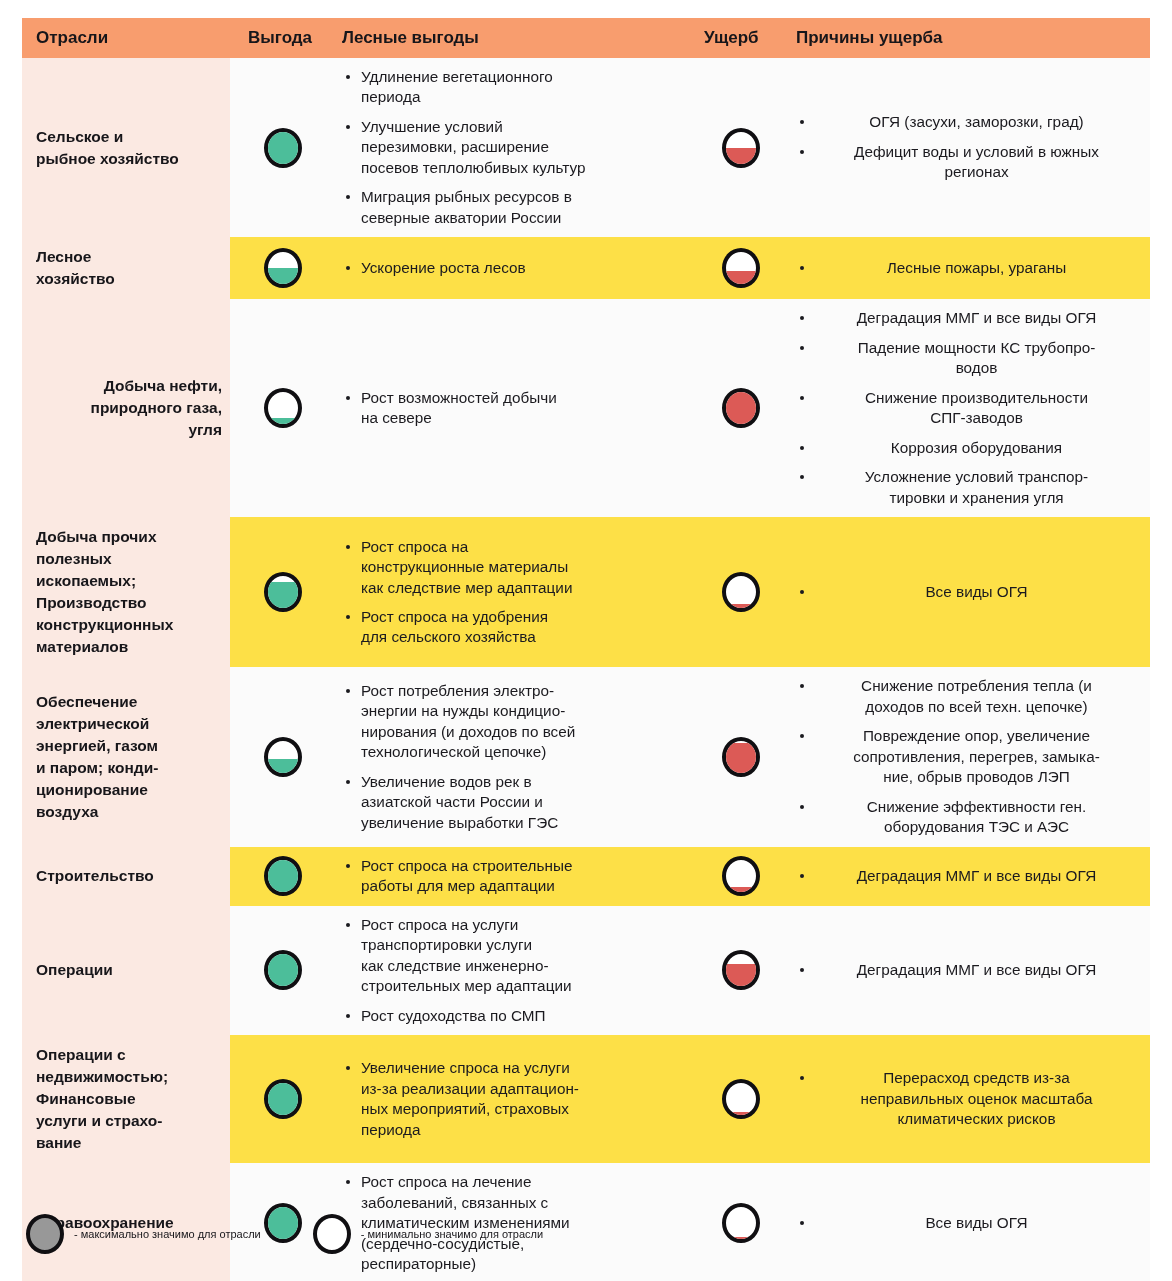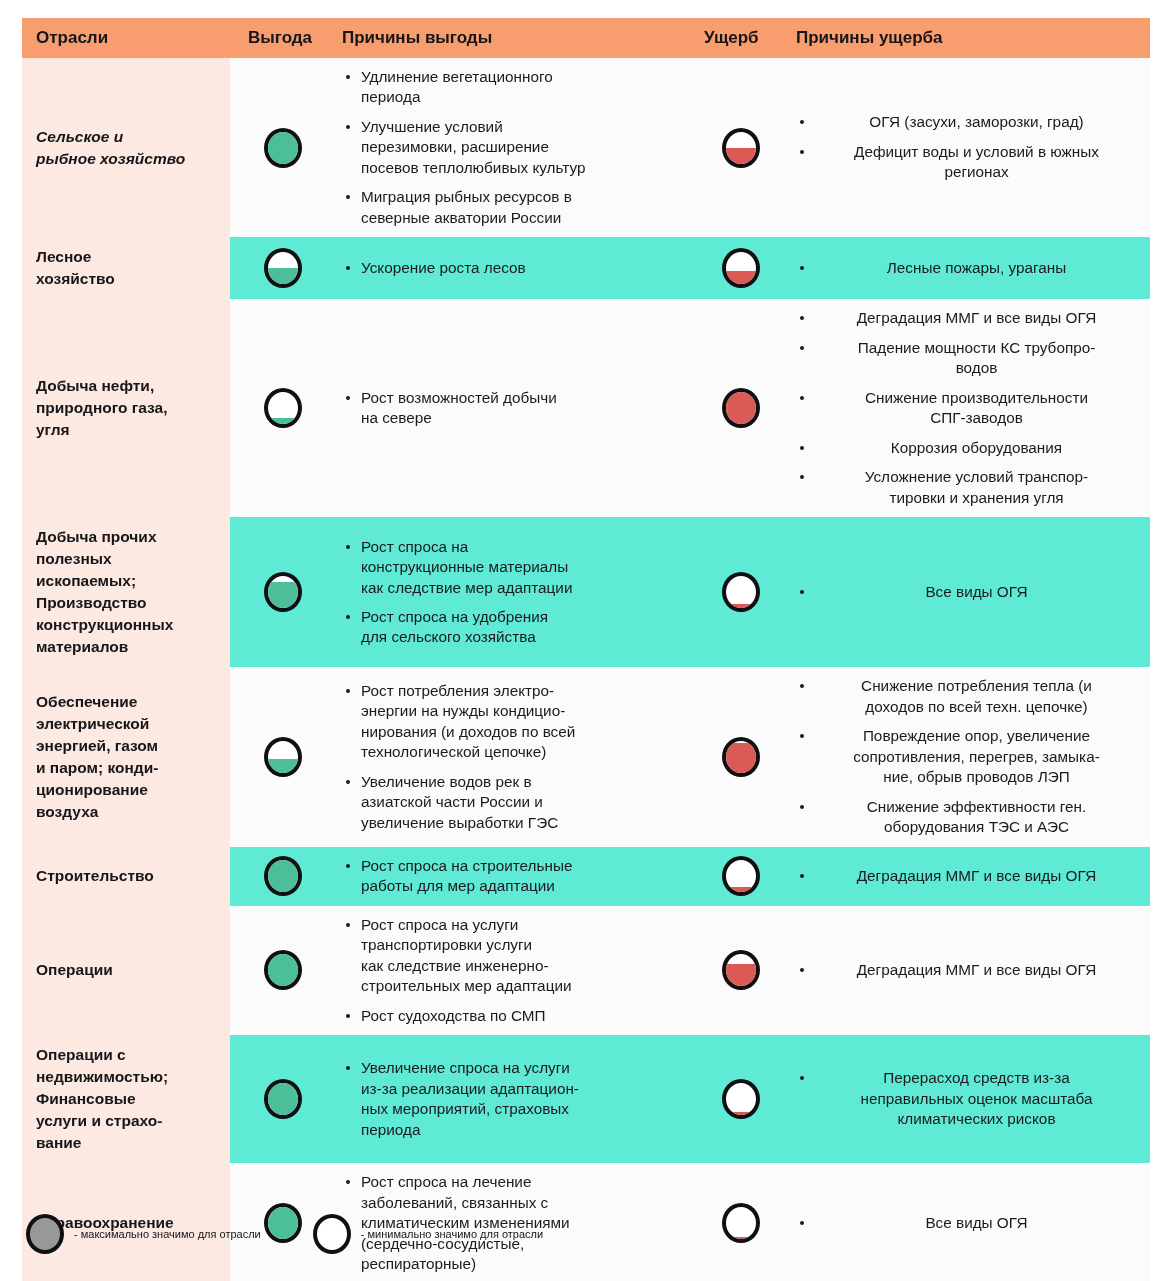--- a/index.html
+++ b/index.html
@@ -36,21 +36,21 @@
     padding: 0 0 0 14px;
     vertical-align: middle;
     white-space: nowrap;
   }
   thead th.th-benefit { padding-left: 18px; }
   thead th.th-benefit-reasons { padding-left: 6px; }
   thead th.th-damage { padding-left: 8px; }
   thead th.th-damage-reasons { padding-left: 10px; }
 
   tbody tr.odd  td { background: #fbfbfb; }
-  tbody tr.even td { background: #5eead4; }
+  tbody tr.even td { background: #fde047; }
   tbody td.sector { background: #fbe9e2 !important; }
 
   tbody td {
     vertical-align: middle;
     padding: 9px 6px;
   }
   tbody td.sector {
     font-size: 15.5px;
     font-weight: bold;
     color: #17161a;
@@ -132,28 +132,28 @@
       <col class="c-sector">
       <col class="c-benefit">
       <col class="c-benefit-reasons">
       <col class="c-damage">
       <col class="c-damage-reasons">
     </colgroup>
     <thead>
       <tr>
         <th class="th-sector">Отрасли</th>
         <th class="th-benefit">Выгода</th>
-        <th class="th-benefit-reasons">Причины выгоды</th>
+        <th class="th-benefit-reasons">Лесные выгоды</th>
         <th class="th-damage">Ущерб</th>
         <th class="th-damage-reasons">Причины ущерба</th>
       </tr>
     </thead>
     <tbody id="tbody">
         <tr class="odd">
-          <td class="sector" style="white-space: pre-line; font-style: italic;">Сельское и
+          <td class="sector" style="white-space: pre-line;">Сельское и
 рыбное хозяйство</td>
           <td class="ind"><span class="ind-wrap" style="border-color: rgb(16, 15, 18);"><span class="ind-fill" style="height: 100%; background: rgb(76, 190, 154);"></span></span></td>
           <td class="reasons">
             <ul class="bullets">
               <li>Удлинение вегетационного
 периода</li>
               <li>Улучшение условий
 перезимовки, расширение
 посевов теплолюбивых культур</li>
               <li>Миграция рыбных ресурсов в
@@ -179,21 +179,21 @@
             </ul>
           </td>
           <td class="ind"><span class="ind-wrap" style="border-color: rgb(16, 15, 18);"><span class="ind-fill" style="height: 42%; background: rgb(220, 90, 86);"></span></span></td>
           <td class="reasons right">
             <ul class="bullets">
               <li>Лесные пожары, ураганы</li>
             </ul>
           </td>
         </tr>
         <tr class="odd">
-          <td class="sector" style="white-space: pre-line;">Добыча нефти,
+          <td class="sector" style="white-space: pre-line; text-align: right;">Добыча нефти,
 природного газа,
 угля</td>
           <td class="ind"><span class="ind-wrap" style="border-color: rgb(16, 15, 18);"><span class="ind-fill" style="height: 20%; background: rgb(76, 190, 154);"></span></span></td>
           <td class="reasons">
             <ul class="bullets">
               <li>Рост возможностей добычи
 на севере</li>
             </ul>
           </td>
           <td class="ind"><span class="ind-wrap" style="border-color: rgb(16, 15, 18);"><span class="ind-fill" style="height: 100%; background: rgb(220, 90, 86);"></span></span></td>

